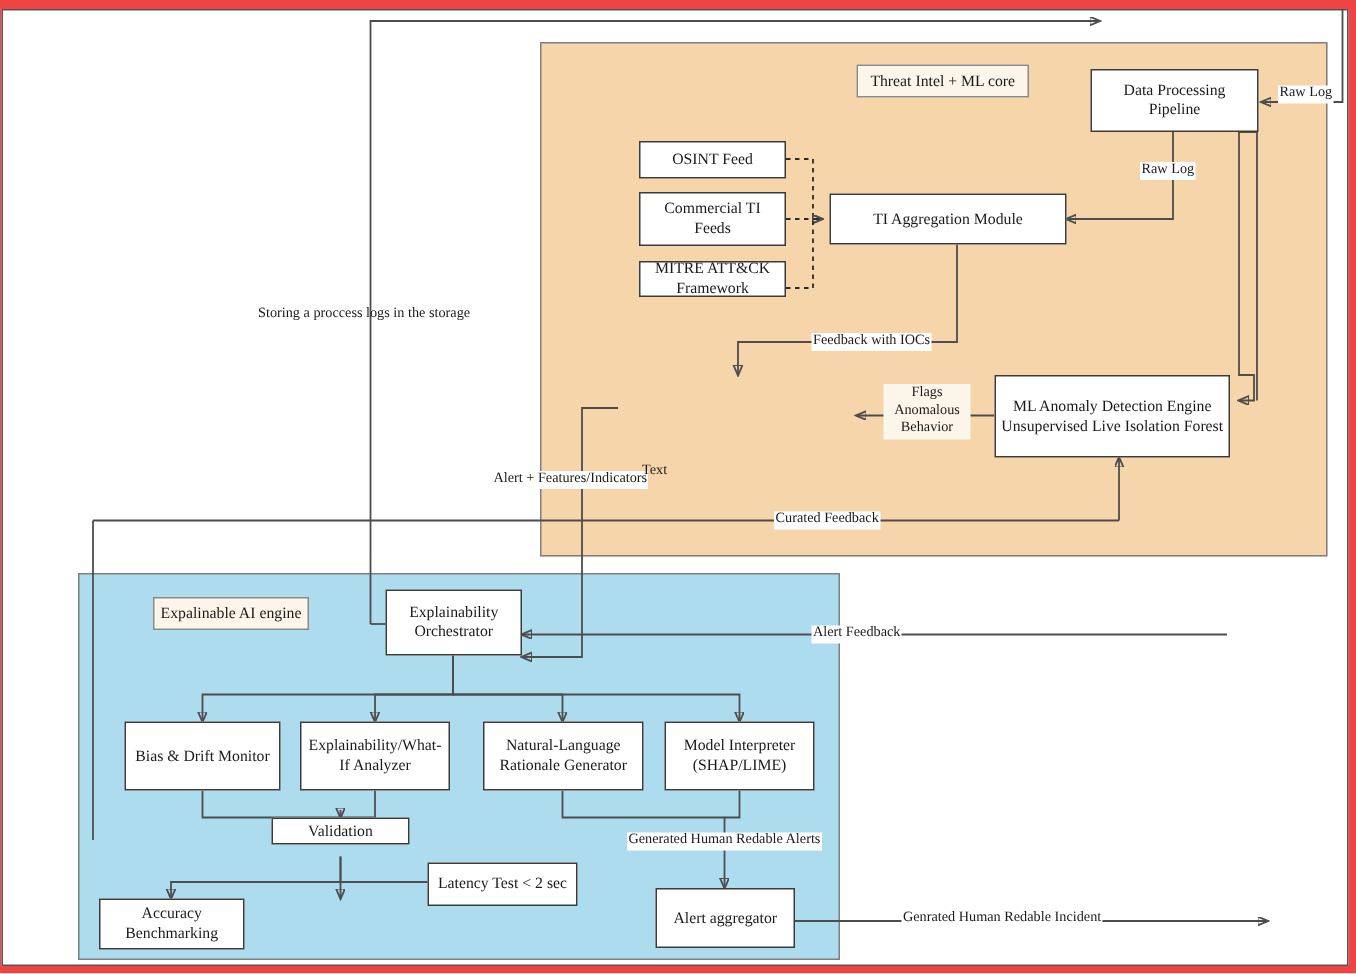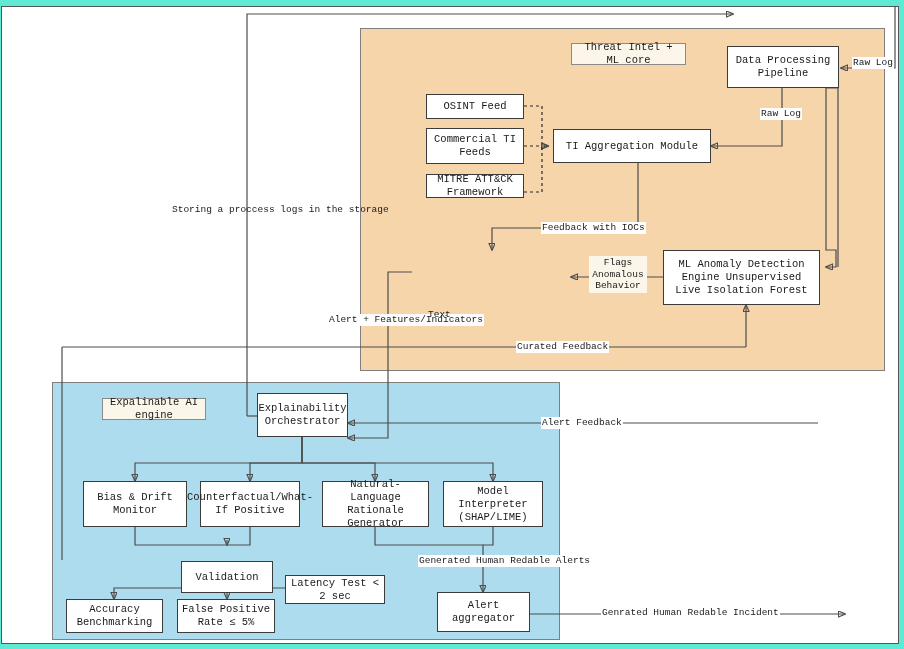--- a/index.html
+++ b/index.html
@@ -4,22 +4,22 @@
 <style>
   html, body {
     margin: 0;
     padding: 0;
     background: #ffffff;
   }
   #canvas {
     position: relative;
     width: 904px;
     height: 649px;
-    background: #5eead4;
-    font-family: Liberation Mono, monospace;
+    background: #ef4444;
+    font-family: Liberation Serif, serif;
     overflow: hidden;
     box-sizing: border-box;
   }
   .frame {
     position: absolute;
     left: 1px;
     top: 6px;
     width: 898px;
     height: 638px;
     border: 1px solid #555;
@@ -188,31 +188,30 @@
 
 
   <div class="node" style="left:663px; top:250px; width:157px; height:55px;">ML Anomaly Detection Engine Unsupervised Live Isolation Forest</div>
 
   <div class="note" style="left:102px; top:398px; width:104px; height:22px;">Expalinable AI engine</div>
 
   <div class="node" style="left:257px; top:393px; width:91px; height:44px;">Explainability Orchestrator</div>
 
   <div class="node" style="left:83px; top:481px; width:104px; height:46px;">Bias &amp; Drift Monitor</div>
 
-  <div class="node" style="left:200px; top:481px; width:100px; height:46px;">Counterfactual/What-If Positive</div>
+  <div class="node" style="left:200px; top:481px; width:100px; height:46px;">Explainability/What-If Analyzer</div>
 
   <div class="node" style="left:322px; top:481px; width:107px; height:46px;">Natural-Language Rationale Generator</div>
 
   <div class="node" style="left:443px; top:481px; width:100px; height:46px;">Model Interpreter (SHAP/LIME)</div>
 
-  <div class="node" style="left:181px; top:561px; width:92px; height:32px;">Validation</div>
+  <div class="node" style="left:181px; top:545px; width:92px; height:18px;">Validation</div>
 
   <div class="node" style="left:66px; top:599px; width:97px; height:34px;">Accuracy Benchmarking</div>
 
-  <div class="node" style="left:177px; top:599px; width:98px; height:34px;">False Positive Rate ≤ 5%</div>
 
   <div class="node" style="left:285px; top:575px; width:100px; height:29px;text-align:center;">Latency Test &lt; 2 sec</div>
 
   <div class="node" style="left:437px; top:592px; width:93px; height:40px;">Alert aggregator</div>
 
   <div class="edge-label" style="left:852px; top:57px;">Raw Log</div>
 
   <div class="edge-label" style="left:760px; top:108px;">Raw Log</div>
 
   <div class="edge-label" style="left:541px; top:222px;">Feedback with IOCs</div>

